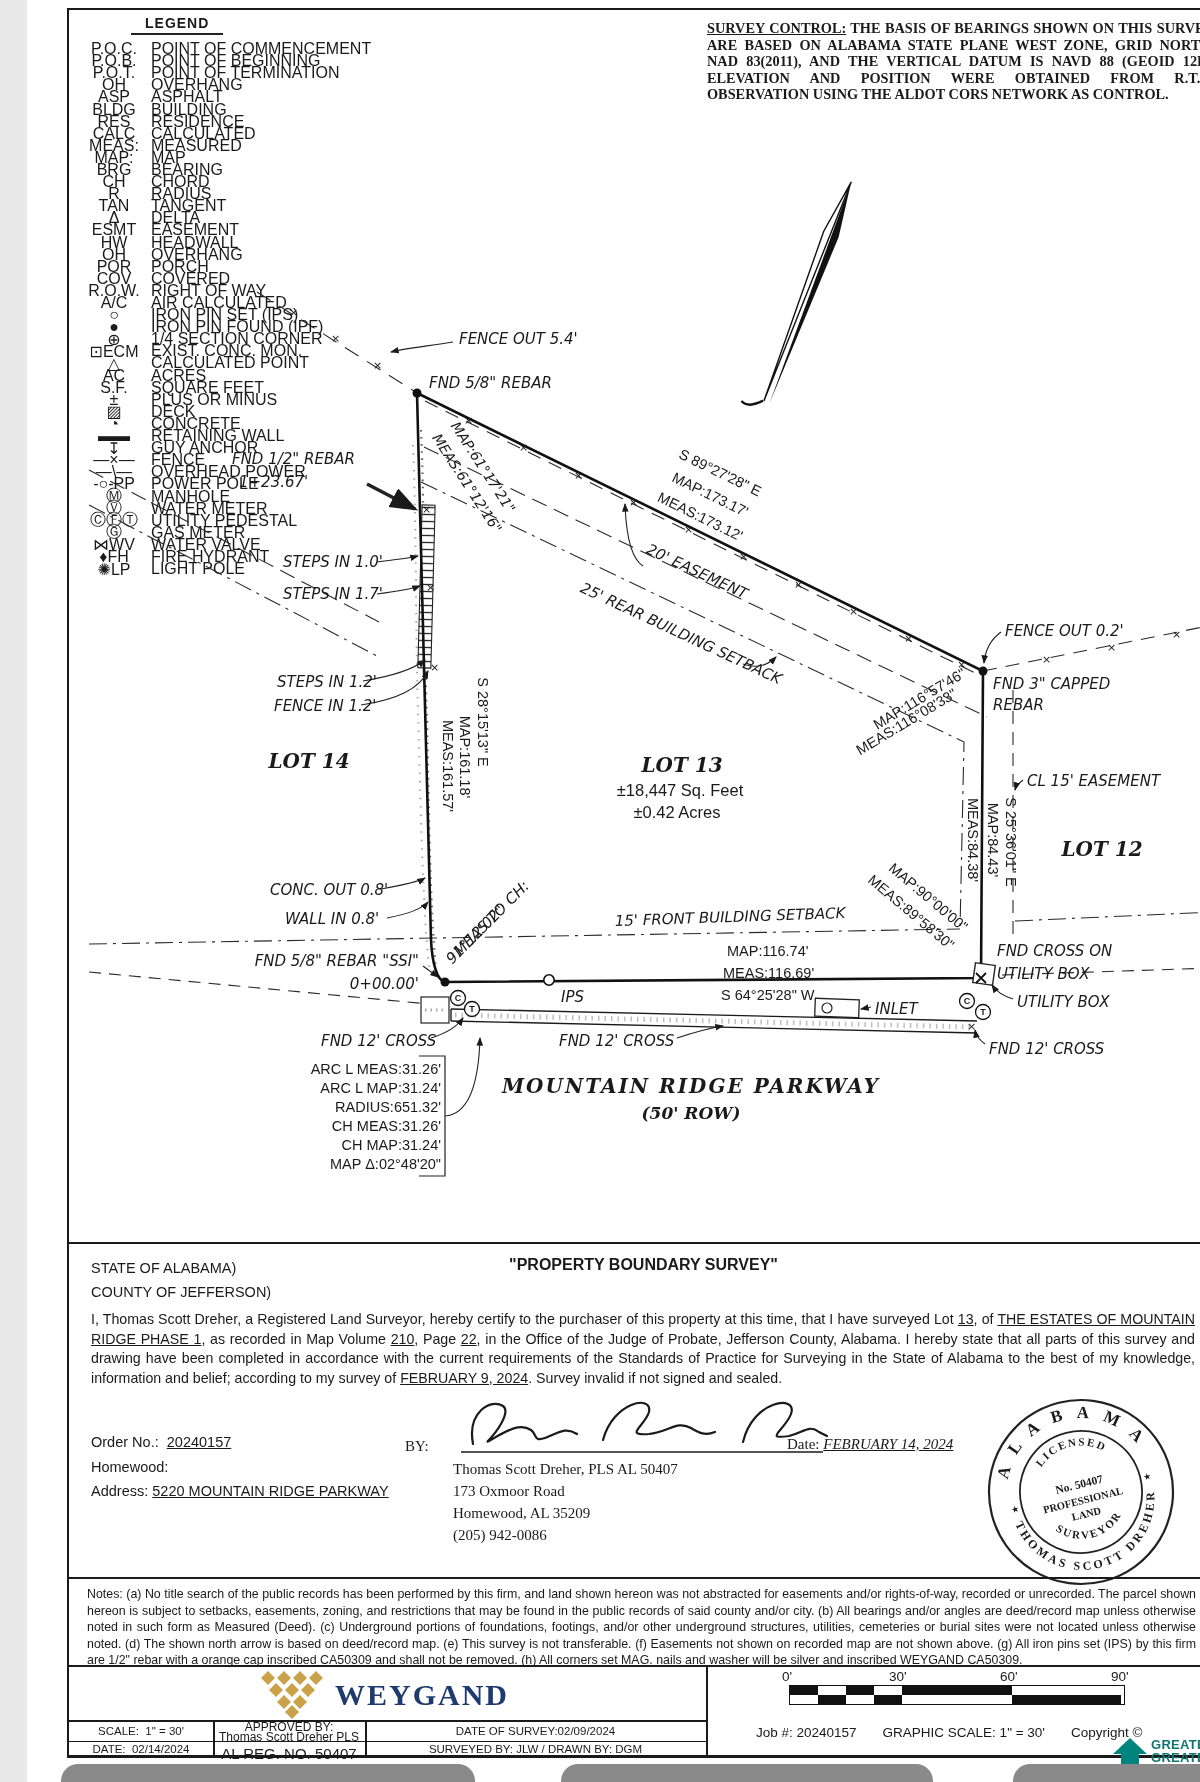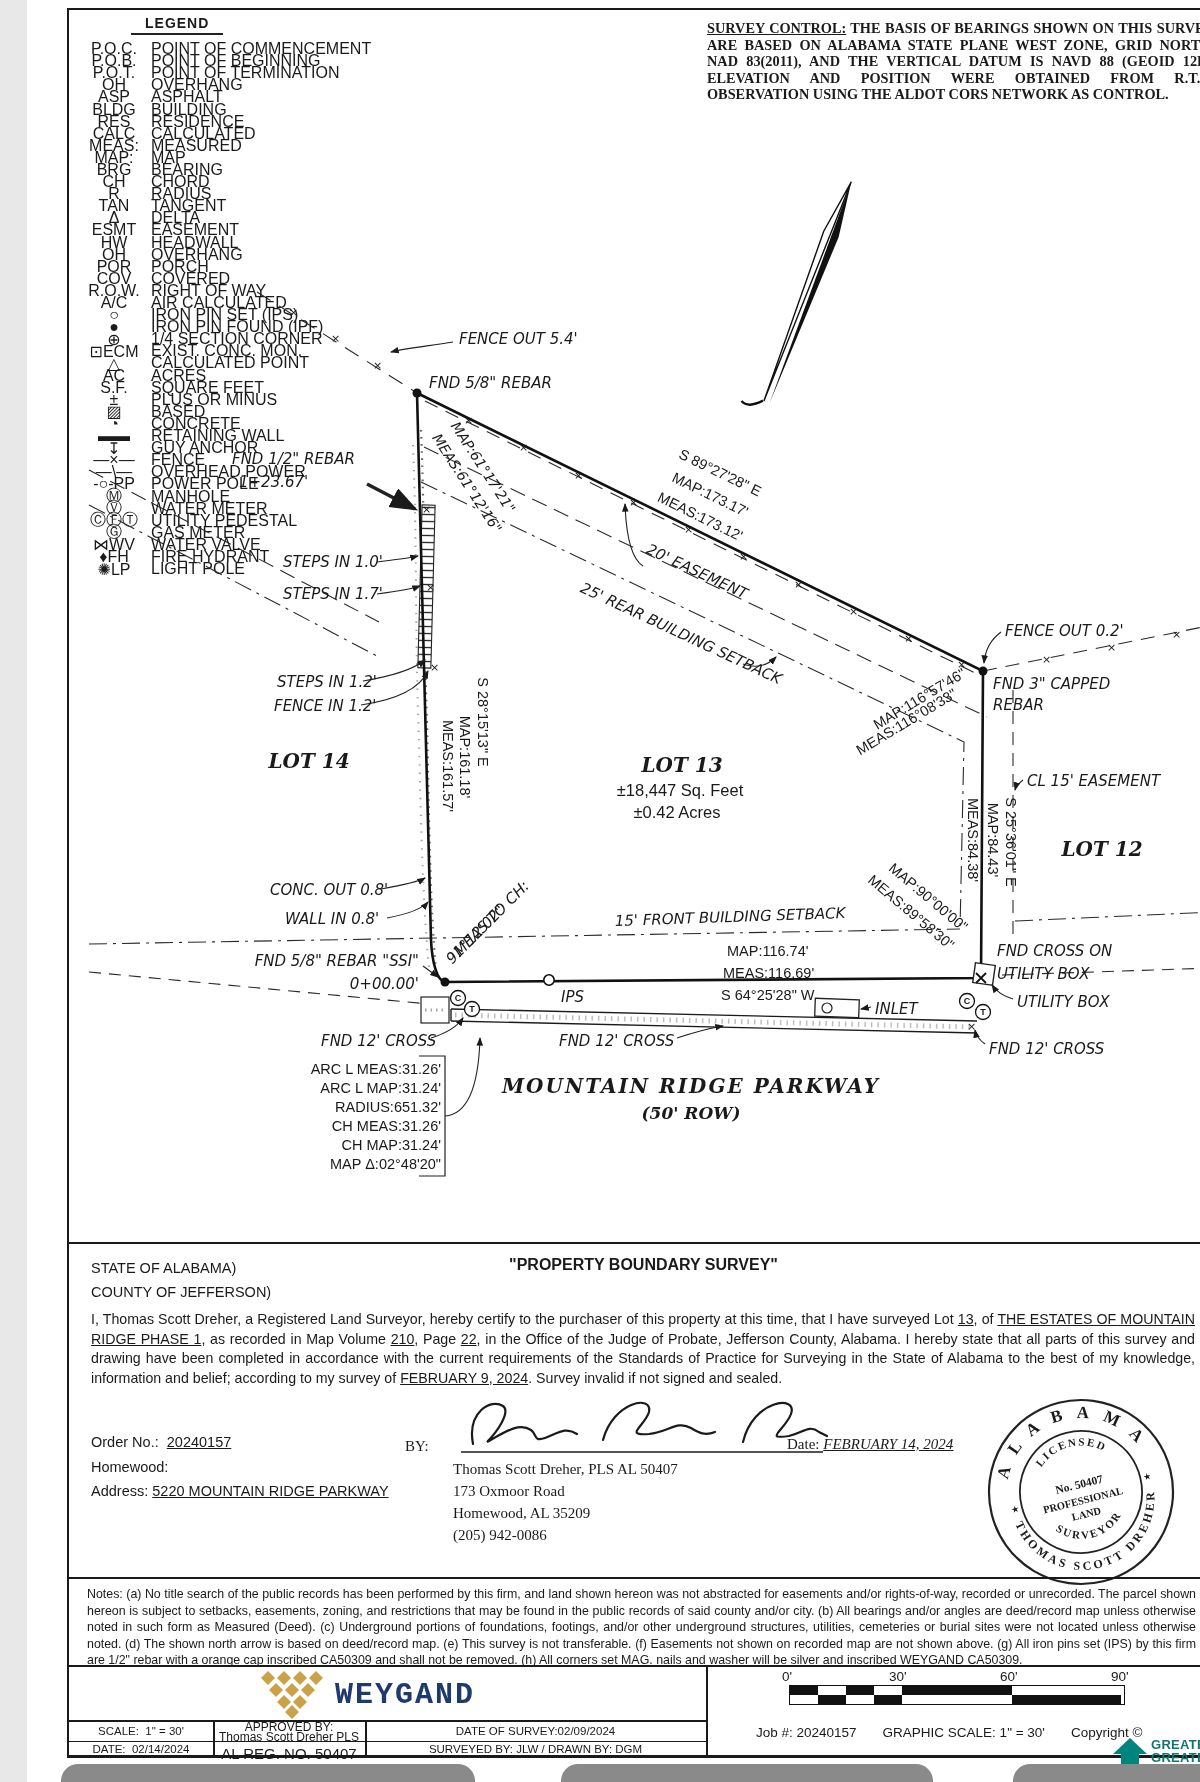--- a/index.html
+++ b/index.html
@@ -44,21 +44,21 @@
   #date-block .blank{font-style:italic;}
   #seal{position:absolute;left:916px;top:152px;}
   .sealtxt{font-family:"Liberation Serif",serif;font-weight:700;}
   
   #notes{position:absolute;left:40px;top:1577px;width:1149px;height:88px;border:2px solid #1a1a1a;border-bottom:none;
         box-sizing:border-box;padding:7px 18px 0 18px;font-size:12.4px;line-height:16.6px;text-align:justify;}
   
   #footer{position:absolute;left:40px;top:1665px;width:1149px;height:92px;border:2px solid #1a1a1a;box-sizing:border-box;}
   #f-div{position:absolute;left:637px;top:0;width:0;height:100%;border-left:2px solid #1a1a1a;}
   #weygand{position:absolute;left:190px;top:4px;display:flex;align-items:center;gap:10px;}
-  #weygand .wg-name{font-size:30px;font-weight:700;color:#1e3a6e;letter-spacing:2px;font-family:Liberation Mono, monospace;}
+  #weygand .wg-name{font-size:30px;font-weight:700;color:#1e3a6e;letter-spacing:2px;font-family:Liberation Serif, serif;}
   #f-table{position:absolute;left:0;top:53px;width:637px;height:35px;border-top:2px solid #1a1a1a;font-size:11.5px;}
   .ft-v{position:absolute;top:0;height:100%;border-left:2px solid #1a1a1a;}
   .ft-h{position:absolute;left:0;top:19px;width:100%;border-top:1.5px solid #1a1a1a;}
   .ft-cell{position:absolute;white-space:nowrap;text-align:center;}
   #f-right{position:absolute;left:639px;top:0;width:510px;height:100%;}
   #sb-labels{position:absolute;left:0;top:2px;width:100%;height:14px;font-size:13.5px;}
   #sb-labels span{position:absolute;}
   #scalebar{position:absolute;left:81px;top:18px;width:334px;border:1.5px solid #111;}
   .sb-row{display:flex;height:9px;}
   .sb-row span{display:block;height:9px;}
@@ -195,21 +195,21 @@
         <div class="lg-row">
           <span class="lg-sym">S.F.</span>
           <span class="lg-lab">SQUARE FEET</span>
         </div>
         <div class="lg-row">
           <span class="lg-sym">±</span>
           <span class="lg-lab">PLUS OR MINUS</span>
         </div>
         <div class="lg-row">
           <span class="lg-sym">▨</span>
-          <span class="lg-lab">BASED</span>
+          <span class="lg-lab">DECK</span>
         </div>
         <div class="lg-row">
           <span class="lg-sym">◔</span>
           <span class="lg-lab">CONCRETE</span>
         </div>
         <div class="lg-row">
           <span class="lg-sym">▬▬</span>
           <span class="lg-lab">RETAINING WALL</span>
         </div>
         <div class="lg-row">

